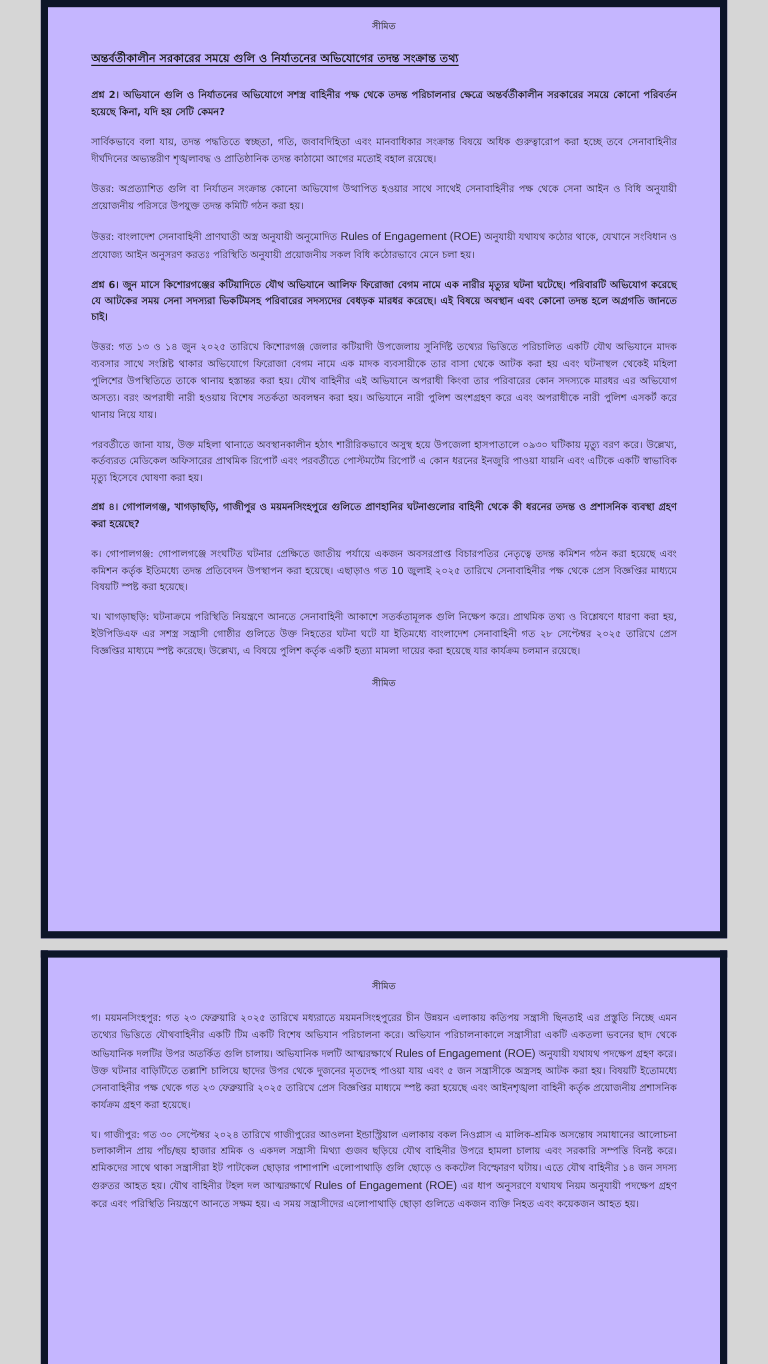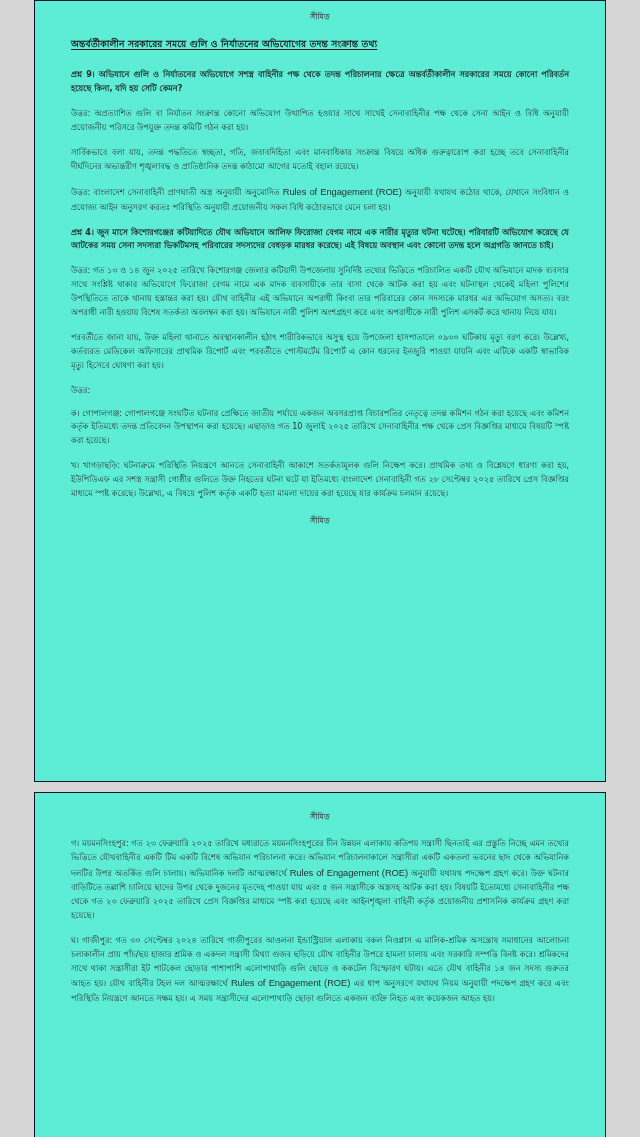--- a/index.html
+++ b/index.html
@@ -13,22 +13,22 @@
     -webkit-font-smoothing: antialiased;
   }
   .viewer {
     width: 640px;
     min-height: 1137px;
     background: #d6d6d6;
     box-sizing: border-box;
     padding: 0;
   }
   .page {
-    background: #5eead4;
-    border: 1px solid #0f172a;
+    background: #c4b5fd;
+    border: 6px solid #0f172a;
     box-sizing: border-box;
     margin: 0 auto;
     position: relative;
     filter: contrast(1.02);
   }
   .page-1 {
     width: 572px;
     height: 782px;
     margin-top: 0;
     padding: 10px 36px 8px 36px;
@@ -108,31 +108,31 @@
 
   <div class="page page-1">
 
     <div class="classification">সীমিত</div>
 
 
     <div class="doc-title">অন্তর্বর্তীকালীন সরকারের সময়ে গুলি ও নির্যাতনের অভিযোগের তদন্ত সংক্রান্ত তথ্য</div>
 
     <div class="qa">
 
-      <p class="para q">প্রশ্ন 9। অভিযানে গুলি ও নির্যাতনের অভিযোগে সশস্ত্র বাহিনীর পক্ষ থেকে তদন্ত পরিচালনার ক্ষেত্রে অন্তর্বর্তীকালীন সরকারের সময়ে কোনো পরিবর্তন হয়েছে কিনা, যদি হয় সেটি কেমন?</p>
+      <p class="para q">প্রশ্ন 2। অভিযানে গুলি ও নির্যাতনের অভিযোগে সশস্ত্র বাহিনীর পক্ষ থেকে তদন্ত পরিচালনার ক্ষেত্রে অন্তর্বর্তীকালীন সরকারের সময়ে কোনো পরিবর্তন হয়েছে কিনা, যদি হয় সেটি কেমন?</p>
+      <p class="para a">সার্বিকভাবে বলা যায়, তদন্ত পদ্ধতিতে স্বচ্ছতা, গতি, জবাবদিহিতা এবং মানবাধিকার সংক্রান্ত বিষয়ে অধিক গুরুত্বারোপ করা হচ্ছে তবে সেনাবাহিনীর দীর্ঘদিনের অভ্যন্তরীণ শৃঙ্খলাবদ্ধ ও প্রাতিষ্ঠানিক তদন্ত কাঠামো আগের মতোই বহাল রয়েছে।</p>
       <p class="para a">উত্তর: অপ্রত্যাশিত গুলি বা নির্যাতন সংক্রান্ত কোনো অভিযোগ উত্থাপিত হওয়ার সাথে সাথেই সেনাবাহিনীর পক্ষ থেকে সেনা আইন ও বিধি অনুযায়ী প্রয়োজনীয় পরিসরে উপযুক্ত তদন্ত কমিটি গঠন করা হয়।</p>
-      <p class="para a">সার্বিকভাবে বলা যায়, তদন্ত পদ্ধতিতে স্বচ্ছতা, গতি, জবাবদিহিতা এবং মানবাধিকার সংক্রান্ত বিষয়ে অধিক গুরুত্বারোপ করা হচ্ছে তবে সেনাবাহিনীর দীর্ঘদিনের অভ্যন্তরীণ শৃঙ্খলাবদ্ধ ও প্রাতিষ্ঠানিক তদন্ত কাঠামো আগের মতোই বহাল রয়েছে।</p>
 
       <p class="para a"><span>উত্তর: বাংলাদেশ সেনাবাহিনী প্রাণঘাতী অস্ত্র অনুযায়ী অনুমোদিত </span><span class="latin">Rules of Engagement (ROE)</span><span> অনুযায়ী যথাযথ কঠোর থাকে, যেখানে সংবিধান ও প্রযোজ্য আইন অনুসরণ করতঃ পরিস্থিতি অনুযায়ী প্রয়োজনীয় সকল বিধি কঠোরভাবে মেনে চলা হয়।</span></p>
 
-      <p class="para q">প্রশ্ন 4। জুন মাসে কিশোরগঞ্জের কটিয়াদিতে যৌথ অভিযানে আলিফ ফিরোজা বেগম নামে এক নারীর মৃত্যুর ঘটনা ঘটেছে। পরিবারটি অভিযোগ করেছে যে আটকের সময় সেনা সদস্যরা ভিকটিমসহ পরিবারের সদস্যদের বেধড়ক মারধর করেছে। এই বিষয়ে অবস্থান এবং কোনো তদন্ত হলে অগ্রগতি জানতে চাই।</p>
+      <p class="para q">প্রশ্ন 6। জুন মাসে কিশোরগঞ্জের কটিয়াদিতে যৌথ অভিযানে আলিফ ফিরোজা বেগম নামে এক নারীর মৃত্যুর ঘটনা ঘটেছে। পরিবারটি অভিযোগ করেছে যে আটকের সময় সেনা সদস্যরা ভিকটিমসহ পরিবারের সদস্যদের বেধড়ক মারধর করেছে। এই বিষয়ে অবস্থান এবং কোনো তদন্ত হলে অগ্রগতি জানতে চাই।</p>
       <p class="para a">উত্তর: গত ১৩ ও ১৪ জুন ২০২৫ তারিখে কিশোরগঞ্জ জেলার কটিয়াদী উপজেলায় সুনির্দিষ্ট তথ্যের ভিত্তিতে পরিচালিত একটি যৌথ অভিযানে মাদক ব্যবসার সাথে সংশ্লিষ্ট থাকার অভিযোগে ফিরোজা বেগম নামে এক মাদক ব্যবসায়ীকে তার বাসা থেকে আটক করা হয় এবং ঘটনাস্থল থেকেই মহিলা পুলিশের উপস্থিতিতে তাকে থানায় হস্তান্তর করা হয়। যৌথ বাহিনীর এই অভিযানে অপরাধী কিংবা তার পরিবারের কোন সদস্যকে মারধর এর অভিযোগ অসত্য। বরং অপরাধী নারী হওয়ায় বিশেষ সতর্কতা অবলম্বন করা হয়। অভিযানে নারী পুলিশ অংশগ্রহণ করে এবং অপরাধীকে নারী পুলিশ এসকর্ট করে থানায় নিয়ে যায়।</p>
       <p class="para a">পরবর্তীতে জানা যায়, উক্ত মহিলা থানাতে অবস্থানকালীন হঠাৎ শারীরিকভাবে অসুস্থ হয়ে উপজেলা হাসপাতালে ০৯৩০ ঘটিকায় মৃত্যু বরণ করে। উল্লেখ্য, কর্তব্যরত মেডিকেল অফিসারের প্রাথমিক রিপোর্ট এবং পরবর্তীতে পোস্টমর্টেম রিপোর্ট এ কোন ধরনের ইনজুরি পাওয়া যায়নি এবং এটিকে একটি স্বাভাবিক মৃত্যু হিসেবে ঘোষণা করা হয়।</p>
 
-      <p class="para a ans-label">উত্তর:</p>
+      <p class="para q">প্রশ্ন ৪। গোপালগঞ্জ, খাগড়াছড়ি, গাজীপুর ও ময়মনসিংহপুরে গুলিতে প্রাণহানির ঘটনাগুলোর বাহিনী থেকে কী ধরনের তদন্ত ও প্রশাসনিক ব্যবস্থা গ্রহণ করা হয়েছে?</p>
 
       <p class="para sub">ক। গোপালগঞ্জ: গোপালগঞ্জে সংঘটিত ঘটনার প্রেক্ষিতে জাতীয় পর্যায়ে একজন অবসরপ্রাপ্ত বিচারপতির নেতৃত্বে তদন্ত কমিশন গঠন করা হয়েছে এবং কমিশন কর্তৃক ইতিমধ্যে তদন্ত প্রতিবেদন উপস্থাপন করা হয়েছে। এছাড়াও গত 10 জুলাই ২০২৫ তারিখে সেনাবাহিনীর পক্ষ থেকে প্রেস বিজ্ঞপ্তির মাধ্যমে বিষয়টি স্পষ্ট করা হয়েছে।</p>
       <p class="para sub">খ। খাগড়াছড়ি: ঘটনাক্রমে পরিস্থিতি নিয়ন্ত্রণে আনতে সেনাবাহিনী আকাশে সতর্কতামূলক গুলি নিক্ষেপ করে। প্রাথমিক তথ্য ও বিশ্লেষণে ধারণা করা হয়, ইউপিডিএফ এর সশস্ত্র সন্ত্রাসী গোষ্ঠীর গুলিতে উক্ত নিহতের ঘটনা ঘটে যা ইতিমধ্যে বাংলাদেশ সেনাবাহিনী গত ২৮ সেপ্টেম্বর ২০২৫ তারিখে প্রেস বিজ্ঞপ্তির মাধ্যমে স্পষ্ট করেছে। উল্লেখ্য, এ বিষয়ে পুলিশ কর্তৃক একটি হত্যা মামলা দায়ের করা হয়েছে যার কার্যক্রম চলমান রয়েছে।</p>
 
     </div>
 
     <div class="classification footer">সীমিত</div>
   </div>
 
   <div class="page-gap"></div>

